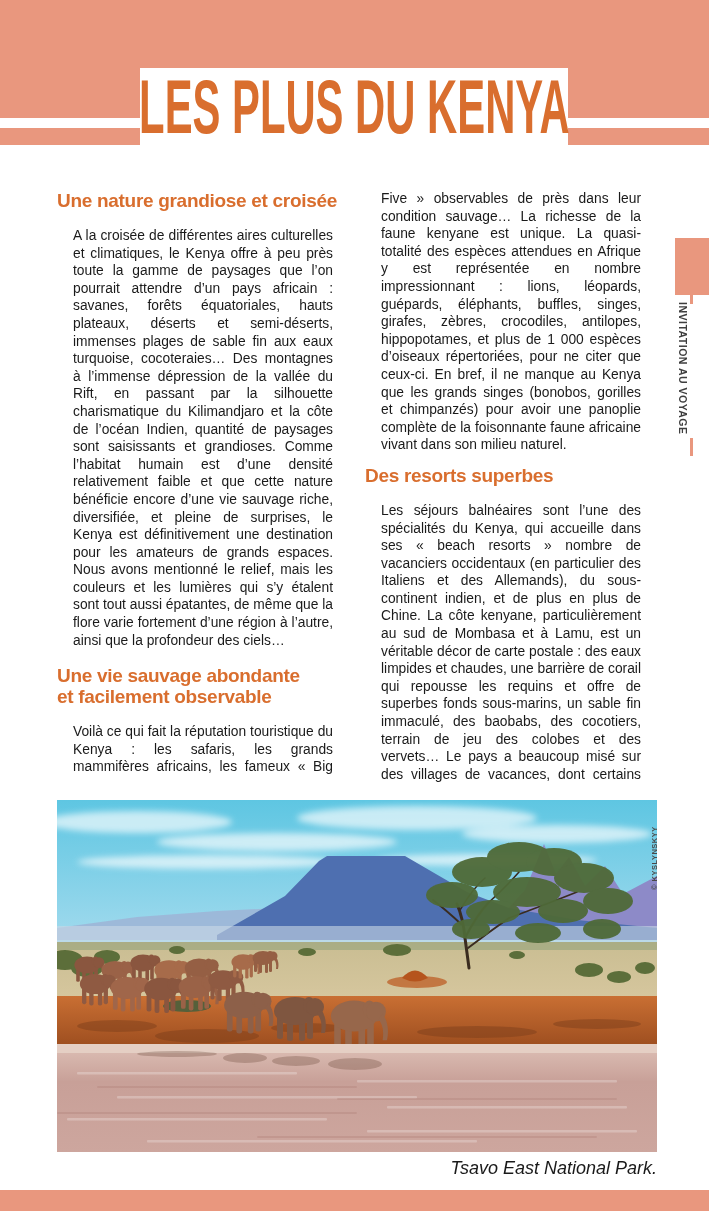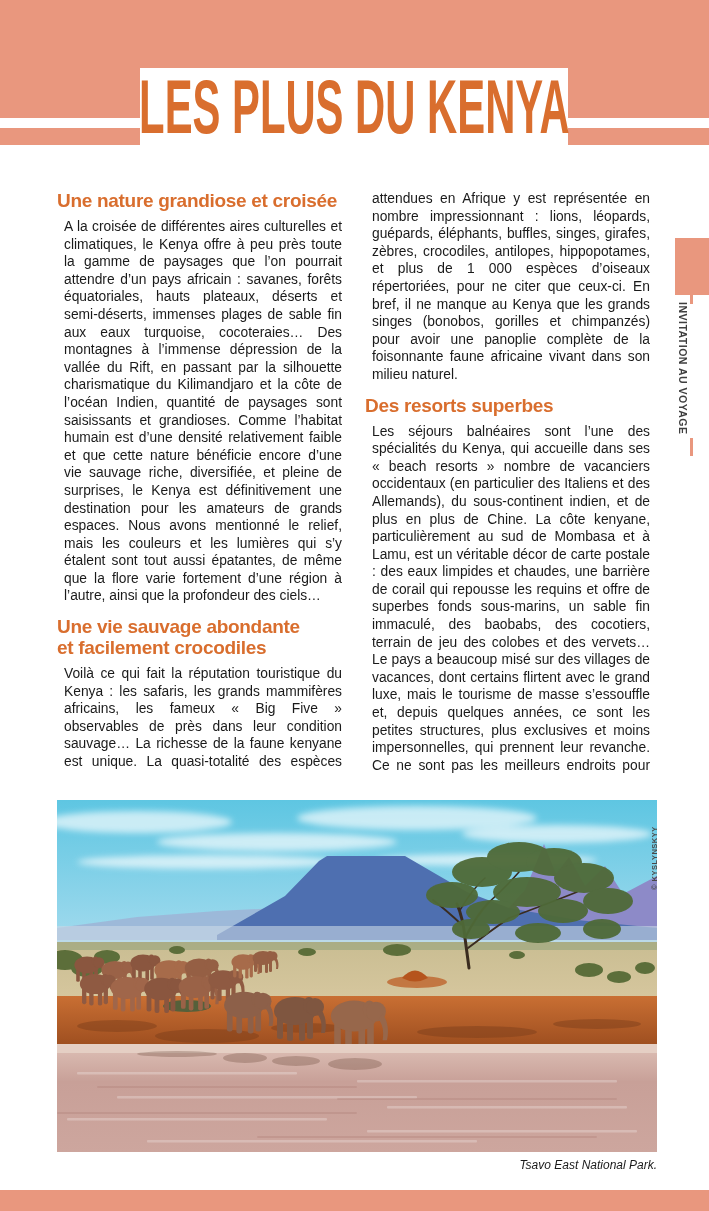--- a/index.html
+++ b/index.html
@@ -18,29 +18,29 @@
   .side-line-b{position:absolute;left:690px;top:438px;width:3px;height:18px;background:#E9977E;}
   .side-tab-text{position:absolute;left:677px;top:302px;height:134px;writing-mode:vertical-rl;
                  font-size:10.5px;font-weight:700;letter-spacing:.5px;color:#3e3e3e;white-space:nowrap;}
   
   .columns{position:absolute;left:57px;top:190px;width:600px;height:594px;
            column-count:2;column-gap:16px;column-fill:auto;overflow:hidden;
            font-size:13.8px;line-height:17.6px;text-align:justify;}
   .columns h3{margin:11px 0 5px 0;font-size:19px;line-height:21px;font-weight:700;
               color:#D96E2E;letter-spacing:-.3px;text-align:left;white-space:pre-line;}
   .columns section:first-child h3{margin-top:0;}
-  .columns p{margin:7px;}
+  .columns p{margin:16px;}
   
   .photo{position:absolute;left:57px;top:800px;width:600px;height:352px;overflow:hidden;}
   .photo svg{display:block;}
   .photo-credit{position:absolute;left:650px;top:802px;width:88px;height:12px;
                 font-size:7.5px;letter-spacing:.5px;color:#4a4a4a;font-weight:700;
                 transform-origin:0 0;transform:rotate(-90deg) translateX(-88px);white-space:nowrap;}
   .photo-caption{position:absolute;left:307px;top:1158px;width:350px;text-align:right;
-                 font-style:italic;font-size:12px;color:#1a1a1a;}
+                 font-style:italic;font-size:18px;color:#1a1a1a;}
   
   .band-bottom{position:absolute;left:0;top:1190px;width:709px;height:21px;background:#E9977E;}
 </style>
 </head>
 <body>
 
 <div class="page">
 
   <div class="band-top"></div>
   <div class="band-strip"></div>
@@ -53,21 +53,21 @@
   <div class="side-tab-text">INVITATION AU VOYAGE</div>
   <div class="side-line-b"></div>
 
   <div class="columns">
     <section>
       <h3>Une nature grandiose et croisée</h3>
       <p>A la croisée de différentes aires culturelles et climatiques, le Kenya offre à peu près toute la gamme de paysages que l’on pourrait attendre d’un pays africain : savanes, forêts équatoriales, hauts plateaux, déserts et semi-déserts, immenses plages de sable fin aux eaux turquoise, cocoteraies… Des montagnes à l’immense dépression de la vallée du Rift, en passant par la silhouette charismatique du Kilimandjaro et la côte de l’océan Indien, quantité de paysages sont saisissants et grandioses. Comme l’habitat humain est d’une densité relativement faible et que cette nature bénéficie encore d’une vie sauvage riche, diversifiée, et pleine de surprises, le Kenya est définitivement une destination pour les amateurs de grands espaces. Nous avons mentionné le relief, mais les couleurs et les lumières qui s’y étalent sont tout aussi épatantes, de même que la flore varie fortement d’une région à l’autre, ainsi que la profondeur des ciels…</p>
     </section>
     <section>
       <h3>Une vie sauvage abondante
-et facilement crocodiles</h3>
+et facilement observable</h3>
       <p>Voilà ce qui fait la réputation touristique du Kenya : les safaris, les grands mammifères africains, les fameux « Big Five » observables de près dans leur condition sauvage… La richesse de la faune kenyane est unique. La quasi-totalité des espèces attendues en Afrique y est représentée en nombre impressionnant : lions, léopards, guépards, éléphants, buffles, singes, girafes, zèbres, crocodiles, antilopes, hippopotames, et plus de 1 000 espèces d’oiseaux répertoriées, pour ne citer que ceux-ci. En bref, il ne manque au Kenya que les grands singes (bonobos, gorilles et chimpanzés) pour avoir une panoplie complète de la foisonnante faune africaine vivant dans son milieu naturel.</p>
     </section>
     <section>
       <h3>Des resorts superbes</h3>
       <p>Les séjours balnéaires sont l’une des spécialités du Kenya, qui accueille dans ses « beach resorts » nombre de vacanciers occidentaux (en particulier des Italiens et des Allemands), du sous-continent indien, et de plus en plus de Chine. La côte kenyane, particulièrement au sud de Mombasa et à Lamu, est un véritable décor de carte postale : des eaux limpides et chaudes, une barrière de corail qui repousse les requins et offre de superbes fonds sous-marins, un sable fin immaculé, des baobabs, des cocotiers, terrain de jeu des colobes et des vervets… Le pays a beaucoup misé sur des villages de vacances, dont certains flirtent avec le grand luxe, mais le tourisme de masse s’essouffle et, depuis quelques années, ce sont les petites structures, plus exclusives et moins impersonnelles, qui prennent leur revanche. Ce ne sont pas les meilleurs endroits pour accéder au Kenya authentique, mais côté plage le tableau est parfait.</p>
     </section>
   </div>
 
   <div class="photo">
     <svg width="600" height="352" viewBox="0 0 600 352" xmlns="http://www.w3.org/2000/svg">

